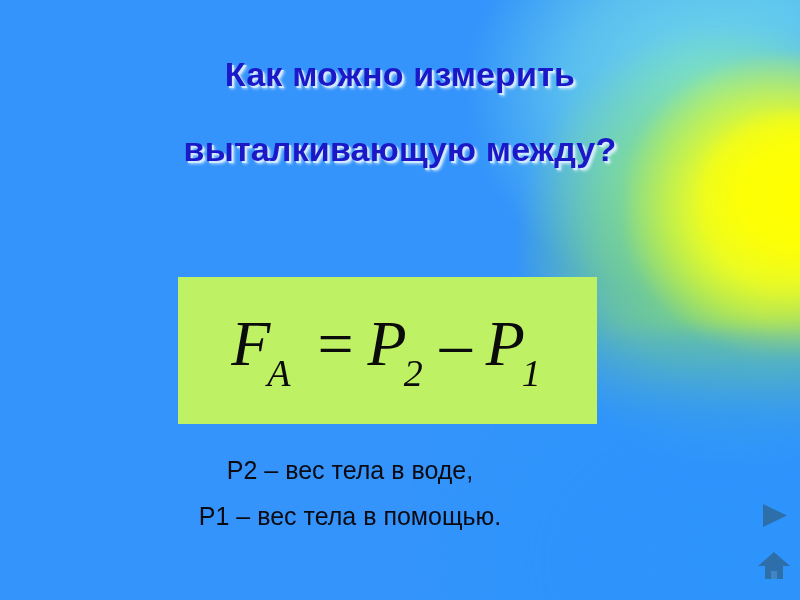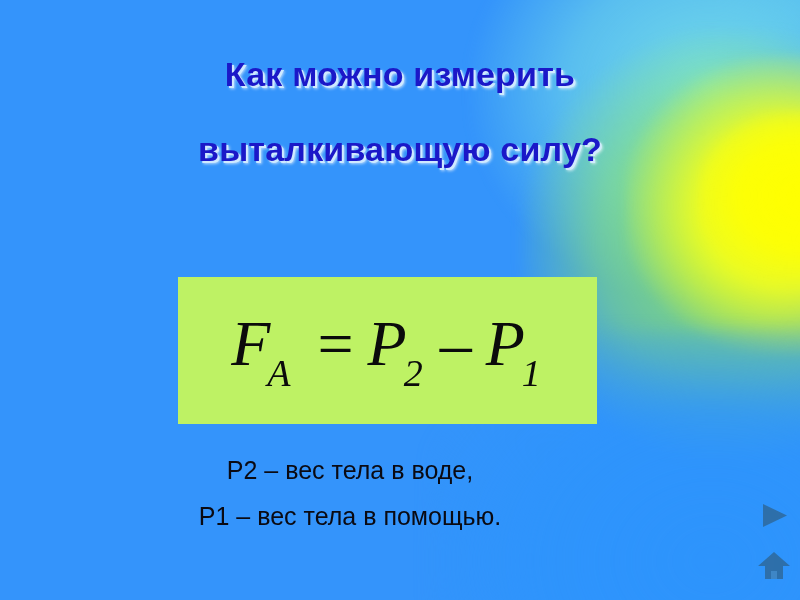--- a/index.html
+++ b/index.html
@@ -204,21 +204,21 @@
     <div class="glow-topright-blue"></div>
     <div class="glow-cyan"></div>
     <div class="glow-green"></div>
     <div class="glow-yellow"></div>
     <div class="glow-yellow2"></div>
     <div class="glow-blue-bottom"></div>
   </div>
 
   <div id="title">
     <span class="tline">Как можно измерить</span>
-    <span class="tline">выталкивающую силу?</span>
+    <span class="tline">выталкивающую между?</span>
   </div>
 
 
   <div id="formula-box">
     <div id="formula">
       <span>F</span><span class="sub">A</span><span class="gap"></span><span class="op">=</span><span class="gap-sm"></span><span>P</span><span class="sub">2</span><span class="gap-sm"></span><span class="op">–</span><span class="gap-sm"></span><span>P</span><span class="sub">1</span>
     </div>
   </div>
 
   <div id="legend">

